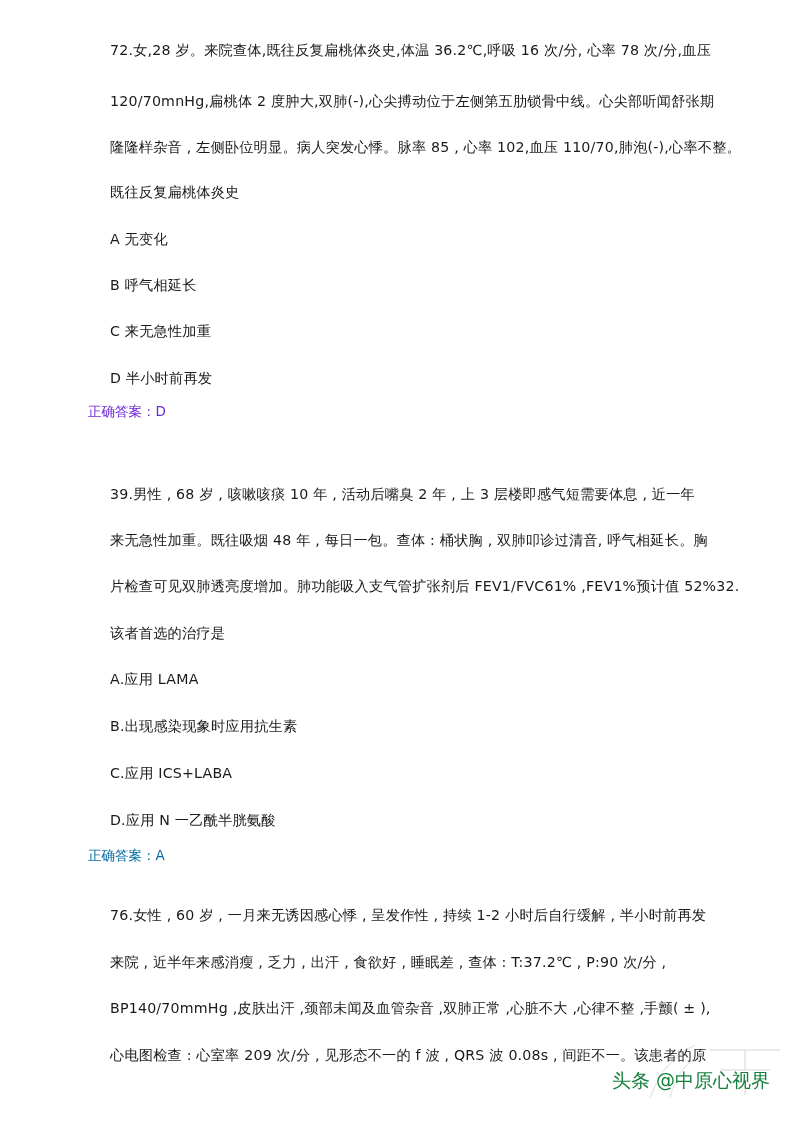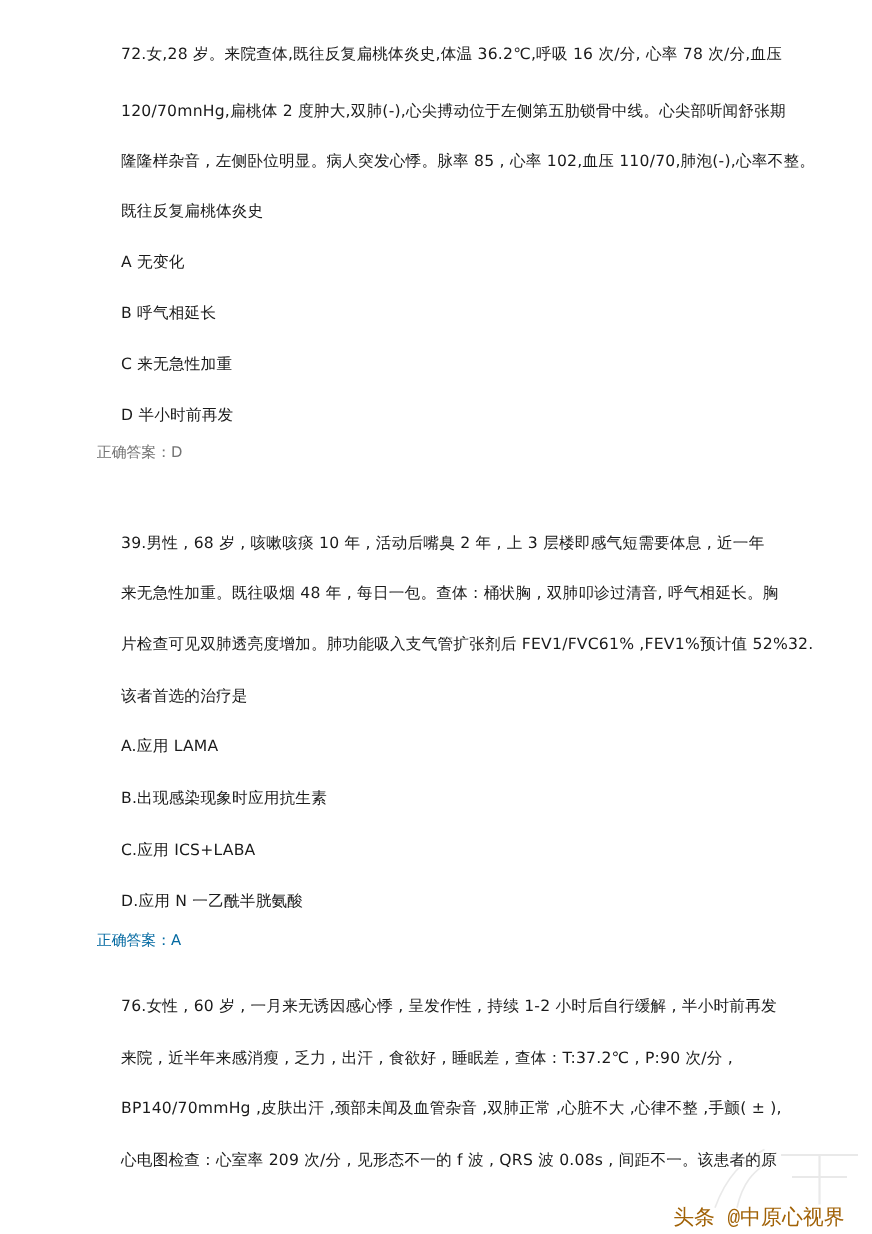--- a/index.html
+++ b/index.html
@@ -2,36 +2,36 @@
 <html><head>
 <meta charset="utf-8">
 <style>
   html, body { margin:0; padding:0; background:#ffffff; }
   body { width:793px; height:1122px; position:relative; overflow:hidden;
          font-family:"DejaVu Sans","Liberation Sans",sans-serif; color:#1a1a1a; }
   .line { position:absolute; left:72px; font-size:14.2px; white-space:nowrap; line-height:20px; letter-spacing:0.2px;margin-left:38px; }
   .answer { position:absolute; left:88px; font-size:13.5px; white-space:nowrap; line-height:20px;
             font-family:"DejaVu Serif","Liberation Serif",serif; }
   .answer .val { font-family:"DejaVu Sans","Liberation Sans",sans-serif; }
-  .watermark { position:absolute; left:612px; top:1094px; font-size:19px; color:#a16207;
-               white-space:nowrap; text-shadow:0 0 1px #fff, 1px 1px 0 #fff, -1px -1px 0 #fff;font-family:Liberation Mono, monospace; }
+  .watermark { position:absolute; left:612px; top:1068px; font-size:19px; color:#15803d;
+               white-space:nowrap; text-shadow:0 0 1px #fff, 1px 1px 0 #fff, -1px -1px 0 #fff; }
   .wm-logo { position:absolute; left:640px; top:1040px; width:150px; height:60px; opacity:0.18; }
 </style>
 </head>
 <body>
 
 <div class="line" style="top:40px">72.女,28 岁。来院查体,既往反复扁桃体炎史,体温 36.2℃,呼吸 16 次/分,  心率 78 次/分,血压</div>
 <div class="line" style="top:91px">120/70mnHg,扁桃体 2 度肿大,双肺(-),心尖搏动位于左侧第五肋锁骨中线。心尖部听闻舒张期</div>
 <div class="line" style="top:137px">隆隆样杂音 , 左侧卧位明显。病人突发心悸。脉率 85 , 心率 102,血压 110/70,肺泡(-),心率不整。</div>
 <div class="line" style="top:182px">既往反复扁桃体炎史</div>
 <div class="line" style="top:229px">A  无变化</div>
 <div class="line" style="top:275px">B  呼气相延长</div>
 <div class="line" style="top:321px">C  来无急性加重</div>
 <div class="line" style="top:368px">D  半小时前再发</div>
-<div class="answer" style="top:401px;color:#737373">
+<div class="answer" style="top:401px;color:#6d28d9">
   <span>正确答案：</span><span class="val">D</span>
 </div>
 
 <div class="line" style="top:484px">39.男性 , 68  岁 , 咳嗽咳痰 10  年 , 活动后嘴臭  2  年 , 上  3  层楼即感气短需要体息 , 近一年</div>
 <div class="line" style="top:530px">来无急性加重。既往吸烟  48  年 , 每日一包。查体 : 桶状胸 , 双肺叩诊过清音, 呼气相延长。胸</div>
 <div class="line" style="top:576px">片检查可见双肺透亮度增加。肺功能吸入支气管扩张剂后 FEV1/FVC61% ,FEV1%预计值 52%32.</div>
 <div class="line" style="top:623px">该者首选的治疗是</div>
 <div class="line" style="top:669px">A.应用  LAMA</div>
 <div class="line" style="top:716px">B.出现感染现象时应用抗生素</div>
 <div class="line" style="top:763px">C.应用  ICS+LABA</div>

